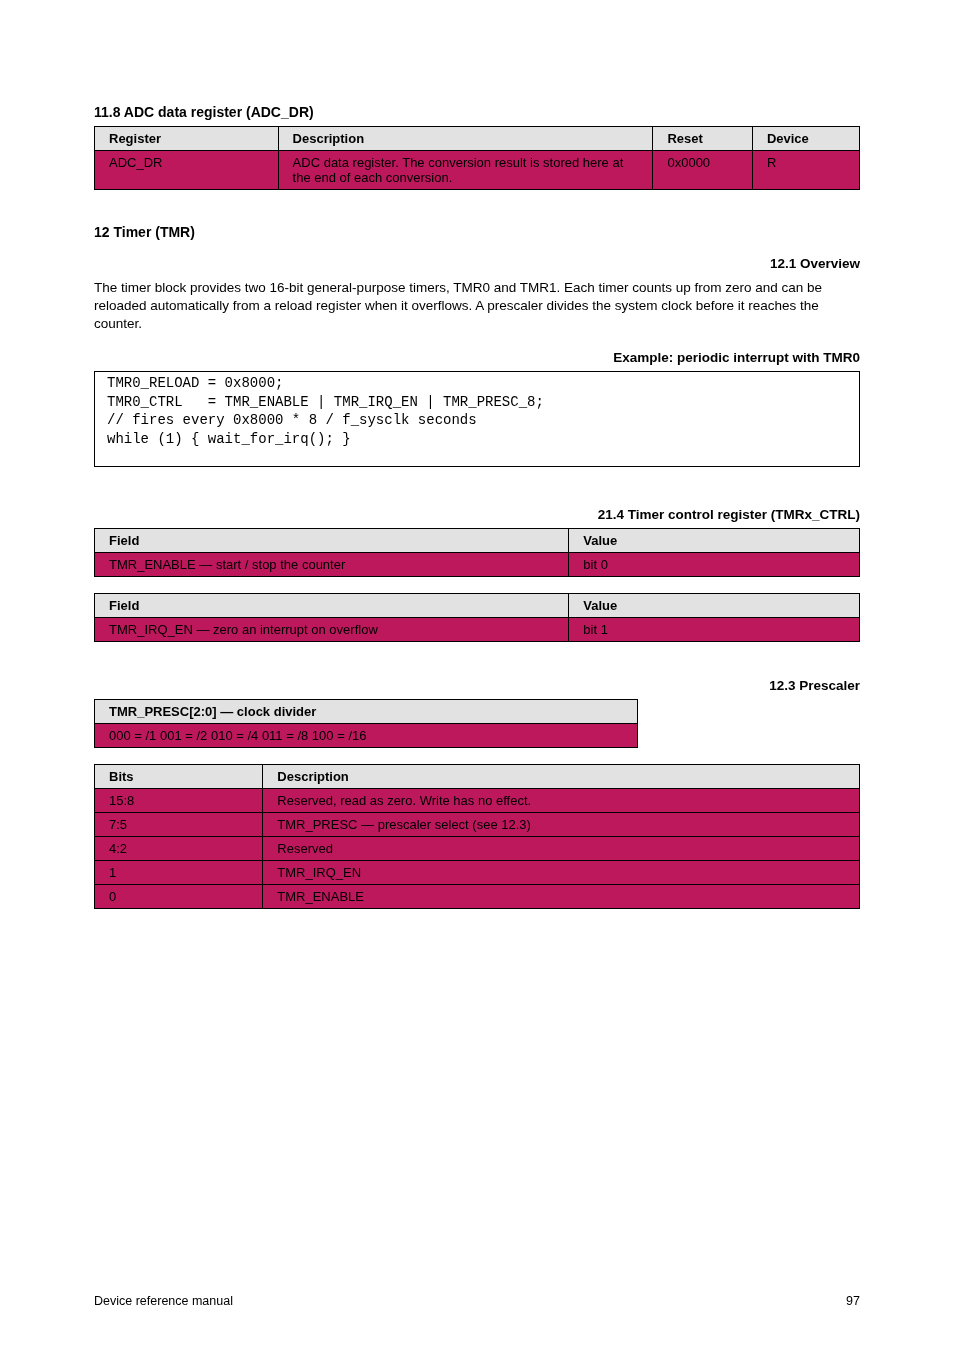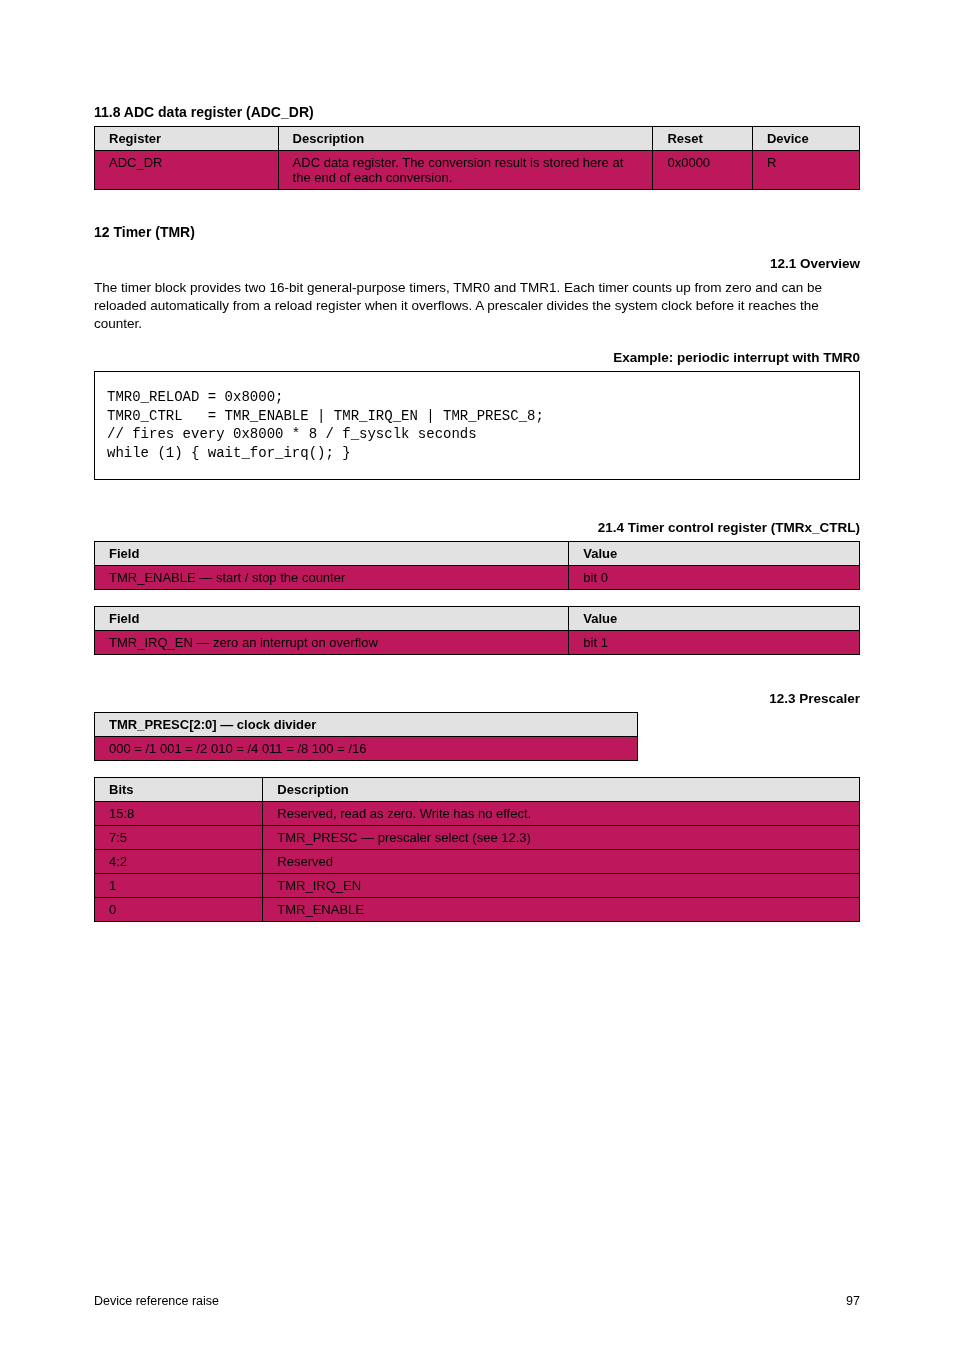--- a/index.html
+++ b/index.html
@@ -40,21 +40,21 @@
     font-weight: bold;
   }
   td { background: #be185d; }
   .para {
     margin: 8px 0;
     font-size: 13.5px;
     line-height: 1.35;
   }
   .code-box {
     border: 1px solid #000;
-    padding: 16px 12px;
+    padding: 2px 12px;
     font-family: "Courier New", Courier, monospace;
     font-size: 14px;
     line-height: 1.35;
     white-space: pre-wrap;
     margin: 4px 0 10px 0;
     min-height: 96px;
   }
   .sub-heading {
     font-size: 14px;
     font-weight: bold;
@@ -212,15 +212,15 @@
     <tr class="thinrow">
       <td>0</td>
       <td>TMR_ENABLE</td>
     </tr>
   </tbody>
     </table>
 
 </div>
 
 <div class="footer">
-  <span>Device reference raise</span>
+  <span>Device reference manual</span>
   <span>97</span>
 </div>
 
 </body></html>

